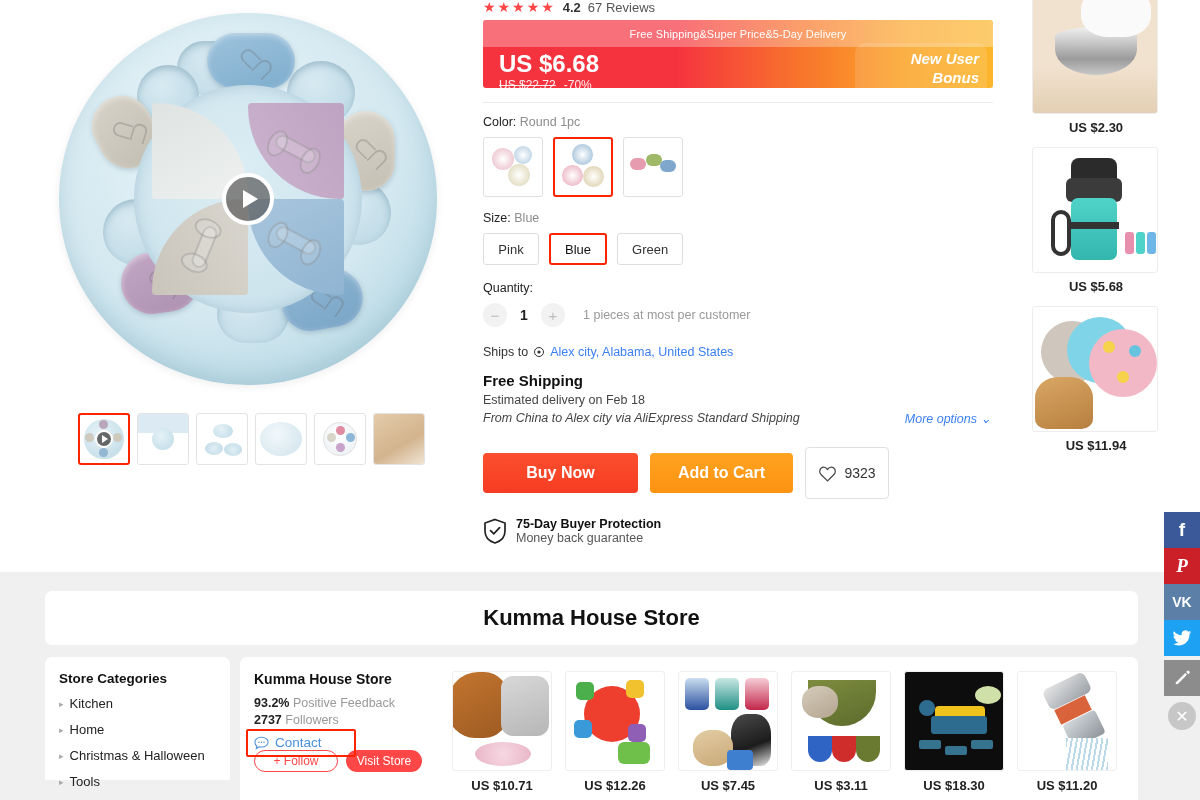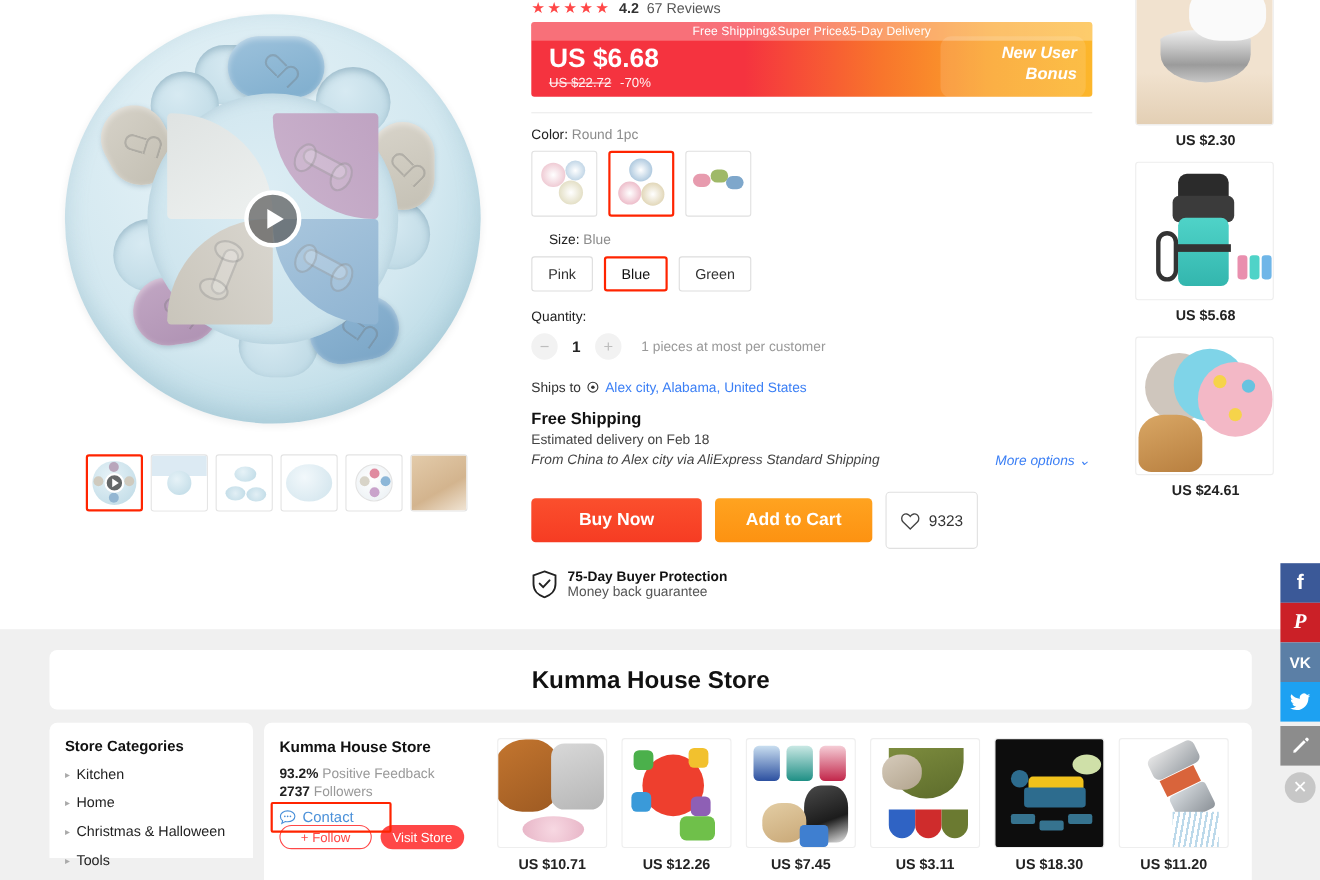--- a/index.html
+++ b/index.html
@@ -96,21 +96,21 @@
   .stars { color: #ff4747; letter-spacing: 2px; font-size: 14px; line-height: 13px; }
   .rating-val { color:#333; font-weight:600; }
   .rev-link { color:#555; }
 
   .price-banner {
     margin-top: 6px; width: 510px; height: 68px; border-radius: 3px; overflow: hidden;
     background: linear-gradient(90deg,#f5333f 0%,#f5333f 38%,#f8742c 62%,#fba42a 82%,#fcb62b 100%);
     position: relative;
   }
   .banner-top {
-    height: 17px; background: rgba(255,255,255,.30);
+    height: 27px; background: rgba(255,255,255,.30);
     display:flex; align-items:center; justify-content:center;
     color:#fff; font-size: 11px; letter-spacing:.1px;
   }
   .banner-body { padding: 4px 0 0 16px; position: relative; height: 51px; }
   .big-price { color:#fff; font-size: 24px; font-weight: 700; line-height: 26px; }
   .old-price-row { display:flex; align-items:center; gap:8px; margin-top:1px; }
   .old-price { color: rgba(255,255,255,.92); font-size: 12px; text-decoration: line-through; }
   .disc { color: rgba(255,255,255,.92); font-size: 12px; }
   .new-user {
     position:absolute; right: 14px; top: 2px; width: 120px; text-align: right;
@@ -369,21 +369,21 @@
         <span class="mini" style="left:7px;top:26px;width:21px;height:21px;background:radial-gradient(circle,#fff,#e6a3b5);"></span>
         <span class="mini" style="left:28px;top:27px;width:21px;height:21px;background:radial-gradient(circle,#fff,#d6c79c);"></span>
       </div>
       <div class="sku-img">
         <span class="mini" style="left:6px;top:20px;width:16px;height:12px;border-radius:8px;background:#e79bae;"></span>
         <span class="mini" style="left:22px;top:16px;width:16px;height:12px;border-radius:8px;background:#9fb968;"></span>
         <span class="mini" style="left:36px;top:22px;width:16px;height:12px;border-radius:8px;background:#7ea7cb;"></span>
       </div>
     </div>
 
-    <div class="opt-label" style="margin-top:14px;margin-left:16px;">
+    <div class="opt-label" style="margin-top:14px;">
       <span>Size:</span>
       <span class="val">Blue</span>
     </div>
     <div class="sku-row">
       <div class="sku-text">Pink</div>
       <div class="sku-text sel">Blue</div>
       <div class="sku-text">Green</div>
     </div>
 
     <div class="opt-label" style="margin-top:16px;margin-bottom:2px;">Quantity:</div>
@@ -462,21 +462,21 @@
     <div class="rec-card">
       <div class="rec-img">
         <div style="position:absolute;left:8px;top:14px;width:62px;height:62px;border-radius:50%;background:#cfc6bd;"></div>
         <div style="position:absolute;left:34px;top:10px;width:66px;height:66px;border-radius:50%;background:#7fd4e8;"></div>
         <div style="position:absolute;left:56px;top:22px;width:68px;height:68px;border-radius:50%;background:#f3b8c6;"></div>
         <div style="position:absolute;left:70px;top:34px;width:12px;height:12px;border-radius:50%;background:#f6d34a;"></div>
         <div style="position:absolute;left:96px;top:38px;width:12px;height:12px;border-radius:50%;background:#67c3e0;"></div>
         <div style="position:absolute;left:84px;top:64px;width:12px;height:12px;border-radius:50%;background:#f6d34a;"></div>
         <div style="position:absolute;left:2px;top:70px;width:58px;height:52px;border-radius:40% 40% 20% 20%;background:linear-gradient(160deg,#d9a765,#b87f3f);"></div>
       </div>
-      <div class="rec-price">US $24.61</div>
+      <div class="rec-price">US $11.94</div>
     </div>
   </div>
 </div>
 
 <div class="store-section">
   <div class="store-banner">
     <span class="store-banner-title">Kumma House Store</span>
   </div>
 
   <div class="store-cats">

